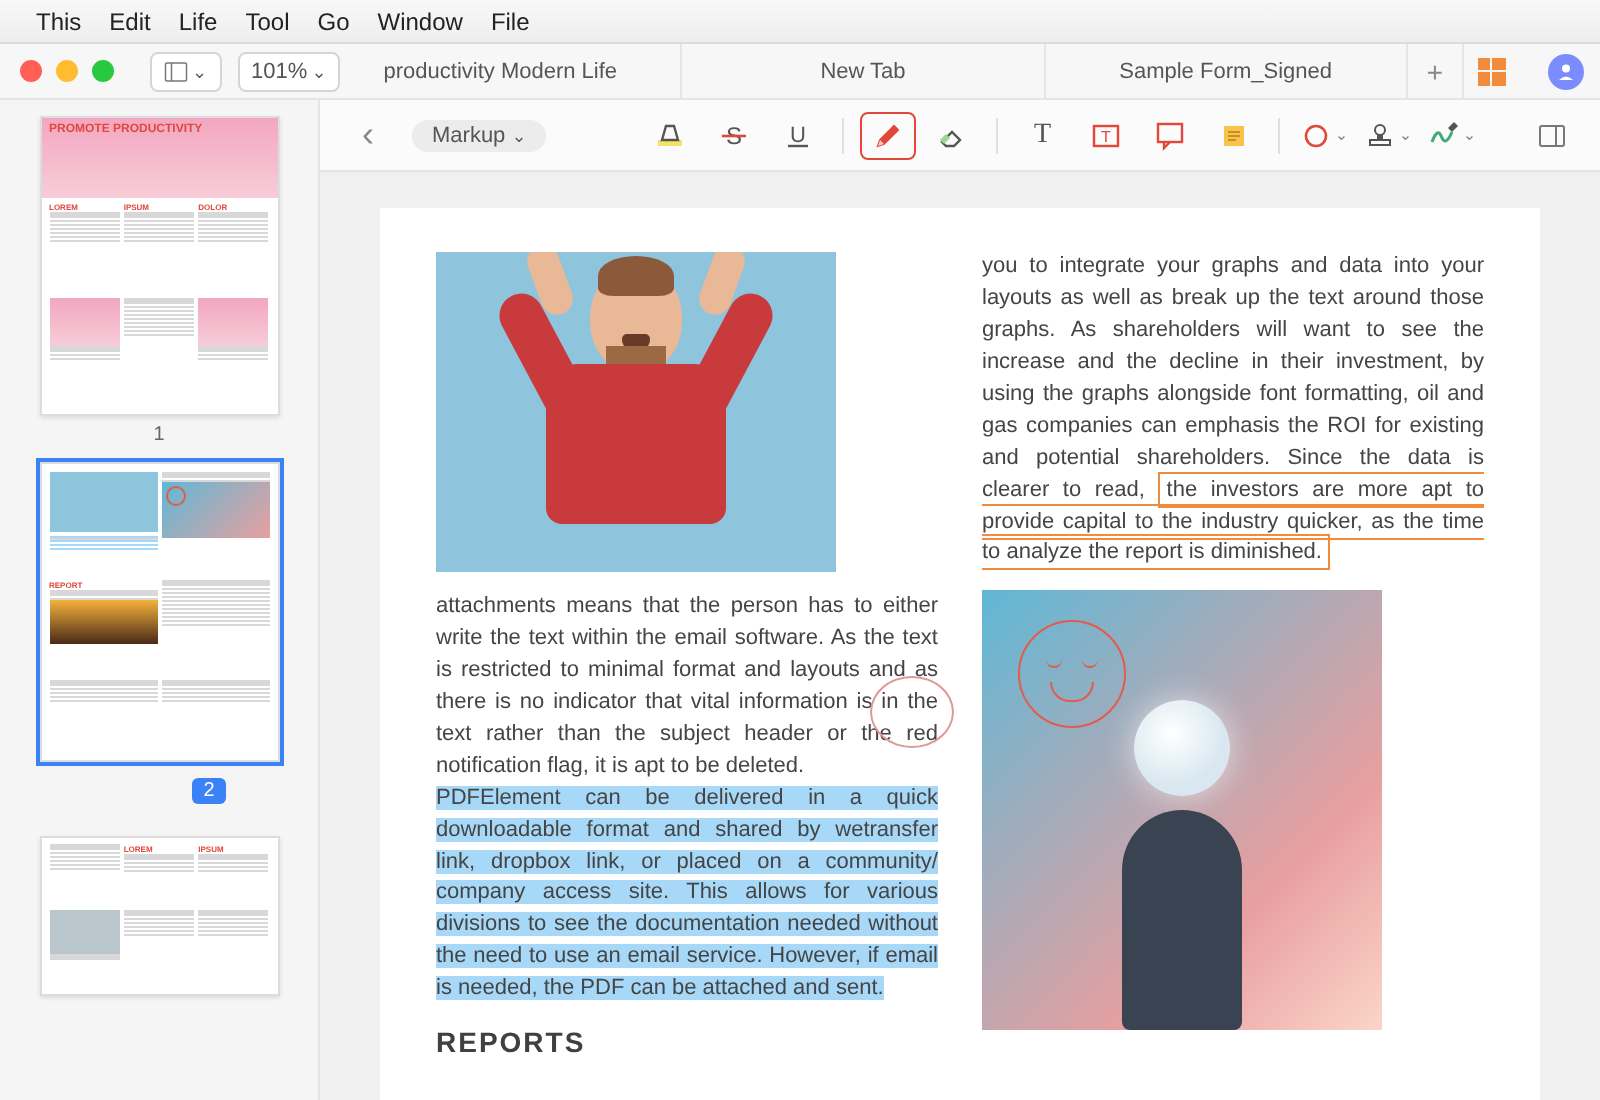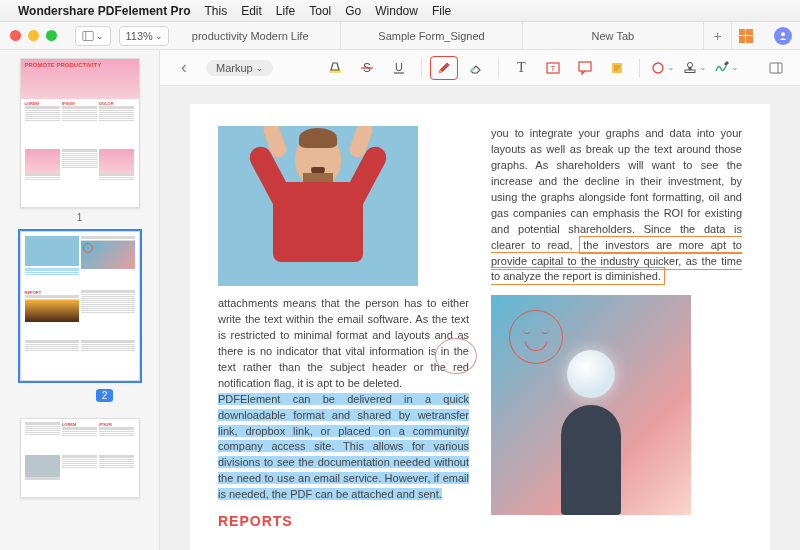--- a/index.html
+++ b/index.html
@@ -41,21 +41,21 @@
 .doc { flex:1; background:#f0f0f0; overflow-y:auto; padding:18px 30px; }
 .page { background:#fff; min-height:700px; padding:22px 28px; display:flex; gap:22px; position:relative; }
 .col { flex:1; font-size:11px; color:#444; text-align:justify; line-height:1.45; }
 .photo { width:200px; height:160px; background:#8ec4dc; margin-bottom:10px; position:relative; overflow:hidden; }
 .photo2 { width:200px; height:220px; background:linear-gradient(135deg,#5fb8d6 0%,#e89f9f 70%,#fbd5c9 100%); margin-top:10px; position:relative; }
 .bulb-hand { position:absolute; bottom:0; left:50%; transform:translateX(-50%); width:60px; height:110px; background:#3a4352; border-radius:30px 30px 4px 4px; }
 .bulb { position:absolute; top:55px; left:50%; transform:translateX(-50%); width:48px; height:48px; border-radius:50%; background:radial-gradient(circle at 40% 35%,#fff,#d9e8f0 60%); box-shadow:0 0 16px rgba(255,255,255,0.6); }
 .hl { background:#a7d8f7; }
 .ul { text-decoration-color:#444; }
 .boxed { border:1px solid #f38b3c; padding:2px 3px; display:inline; }
-.reports { color:#ef4444; font-weight:800; font-size:14px; letter-spacing:1px; margin-top:8px; }
+.reports { color:#404040; font-weight:800; font-size:14px; letter-spacing:1px; margin-top:8px; }
 .smile { position:absolute; top:15px; left:18px; width:54px; height:54px; border:1.5px solid #e25b4b; border-radius:50%; }
 .smile::before,.smile::after { content:''; position:absolute; width:8px; height:5px; border-bottom:1.5px solid #e25b4b; border-radius:0 0 8px 8px; top:17px; }
 .smile::before { left:13px; } .smile::after { right:13px; }
 .thumb .ttl { font-size:6px; font-weight:700; color:#e2473b; padding:3px 4px 0; }
 .thumb .cols3 { display:flex; gap:2px; padding:2px 4px; }
 .thumb .cols3 > div { flex:1; }
 .thumb .lines { height:3px; background:linear-gradient(#d8d8d8,#d8d8d8) 0 0/100% 1px repeat-y; }
 .thumb .lines div { height:1px; background:#d8d8d8; margin-bottom:1px; }
 .thumb .pink-img { background:linear-gradient(#f3a6c1,#f7cdd8); }
 .man { position:absolute; left:50%; top:6px; transform:translateX(-50%); width:80px; height:150px; }
@@ -70,21 +70,20 @@
 .man .fore { position:absolute; width:16px; height:36px; background:#e9b896; border-radius:10px; top:-60px; }
 .man .fore.l { left:-6px; transform:rotate(-20deg); } .man .fore.r { right:-6px; transform:rotate(20deg); }
 .circle-draw { position:absolute; width:42px; height:36px; border:1px solid #d99; border-radius:50%; }
 .smile .m { position:absolute; bottom:12px; left:50%; transform:translateX(-50%); width:22px; height:10px; border:1.5px solid #e25b4b; border-top:none; border-radius:0 0 20px 20px; }
 </style>
 </head>
 <body>
 
 <div class="menubar">
   <span class="apple"></span>
-  <span class="appname">Wondershare PDFelement Pro</span>
   <span class="menu">This</span>
   <span class="menu">Edit</span>
   <span class="menu">Life</span>
   <span class="menu">Tool</span>
   <span class="menu">Go</span>
   <span class="menu">Window</span>
   <span class="menu">File</span>
 </div>
 
 <div class="titlebar">
@@ -95,33 +94,33 @@
   </div>
   <div class="tb-controls">
     <span class="tb-btn">
       <svg viewBox="0 0 16 16" width="12" height="12">
           <rect x="1" y="2" width="14" height="12" rx="1" fill="none" stroke="#777"></rect>
           <line x1="5" y1="2" x2="5" y2="14" stroke="#777"></line>
         </svg>
       <span style="margin-left:2px;font-size:9px">⌄</span>
     </span>
     <span class="tb-btn">
-        <span>113%</span> 
+        <span>101%</span> 
         <span style="font-size:9px;margin-left:2px">⌄</span>
       </span>
   </div>
   <div class="tabs">
     <div class="tab">
         <span>productivity Modern Life</span>
       </div>
     <div class="tab">
+        <span>New Tab</span>
+      </div>
+    <div class="tab">
         <span>Sample Form_Signed</span>
-      </div>
-    <div class="tab">
-        <span>New Tab</span>
       </div>
     <div class="tab-add">+</div>
     <div class="tab-grid">
         <div class="grid-ic">
           <span></span>
           <span></span>
           <span></span>
           <span></span>
         </div>
       </div>

